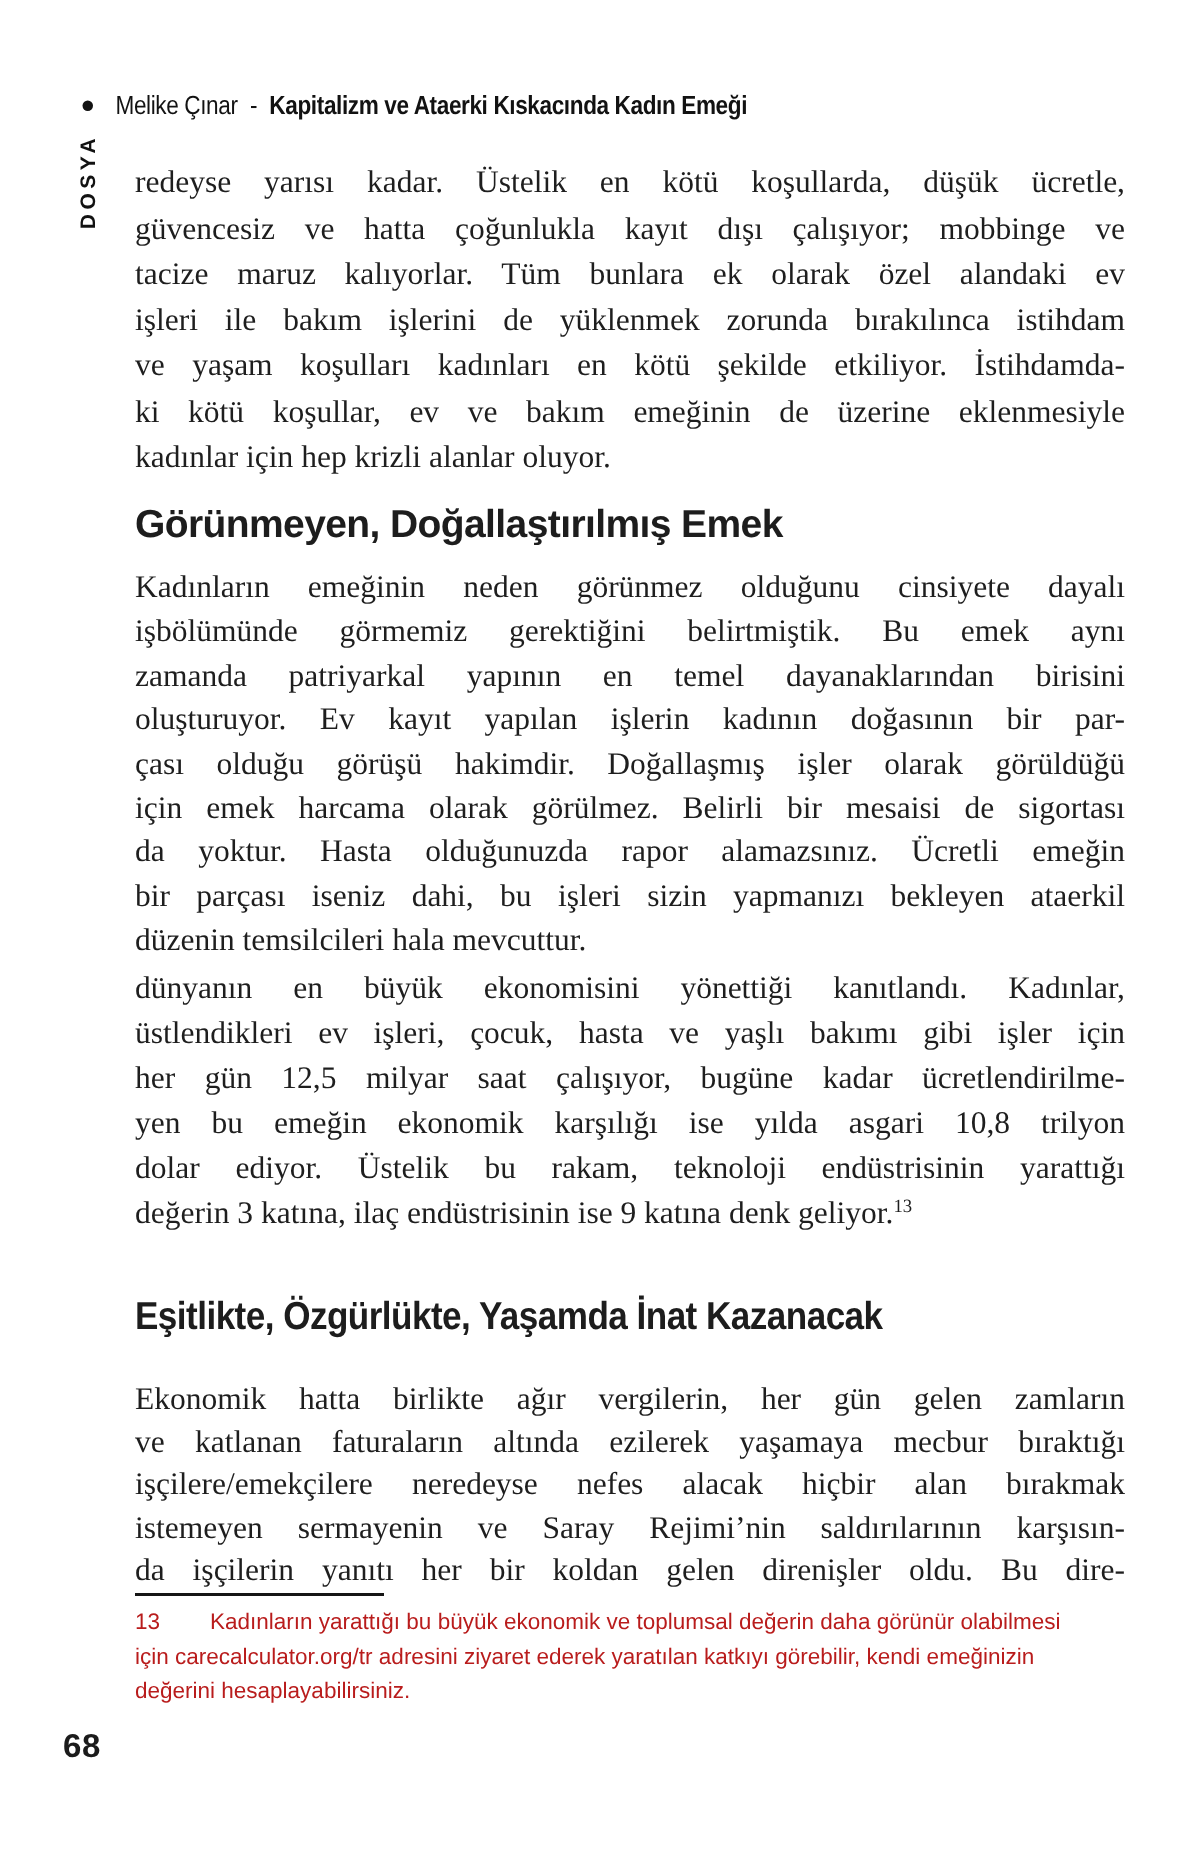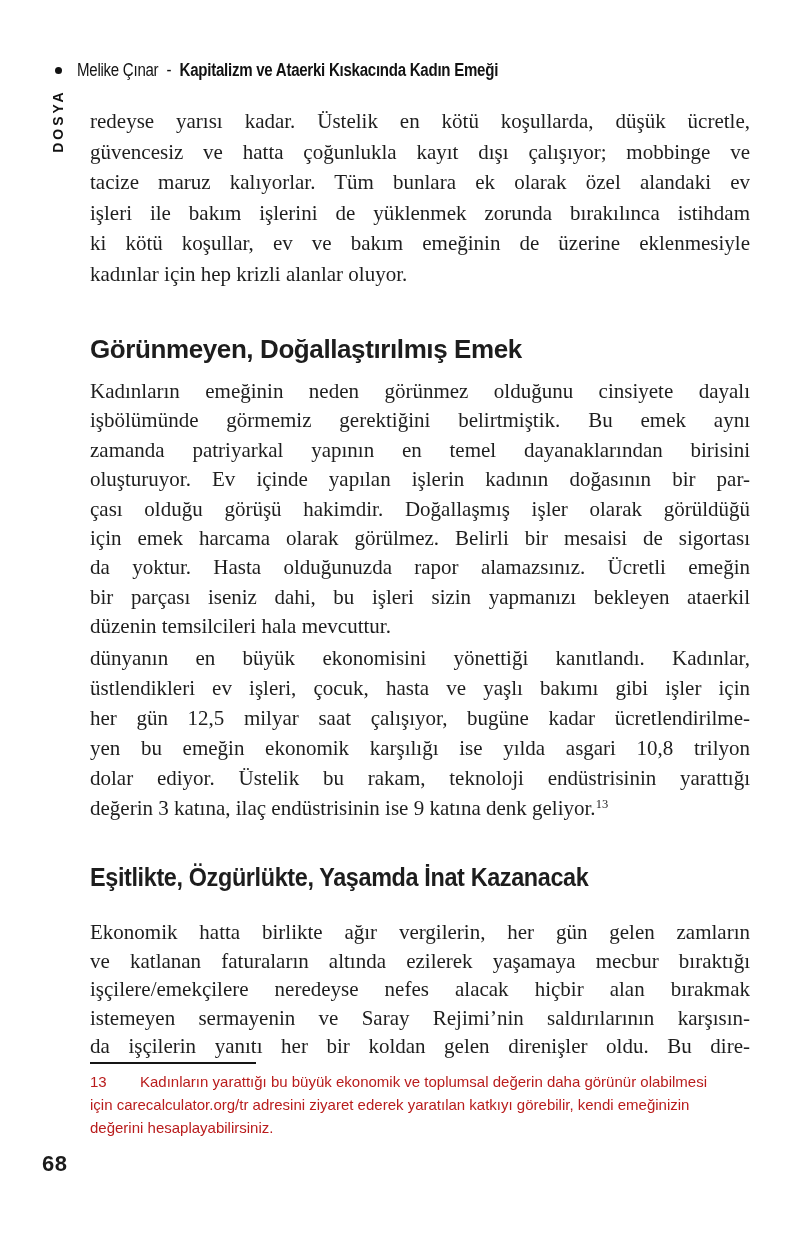--- a/index.html
+++ b/index.html
@@ -148,31 +148,32 @@
     </span>
   </div>
 
   <div class="dosya">DOSYA</div>
 
   <div class="para" id="p1">
       <div class="line">redeyse yarısı kadar. Üstelik en kötü koşullarda, düşük ücretle,</div>
       <div class="line">güvencesiz ve hatta çoğunlukla kayıt dışı çalışıyor; mobbinge ve</div>
       <div class="line">tacize maruz kalıyorlar. Tüm bunlara ek olarak özel alandaki ev</div>
       <div class="line">işleri ile bakım işlerini de yüklenmek zorunda bırakılınca istihdam</div>
+      <div class="line">ve yaşam koşulları kadınları en kötü şekilde etkiliyor. İstihdamda-</div>
       <div class="line">ki kötü koşullar, ev ve bakım emeğinin de üzerine eklenmesiyle</div>
       <div class="line last">kadınlar için hep krizli alanlar oluyor.</div>
     </div>
 
   <div class="heading" id="h1">Görünmeyen, Doğallaştırılmış Emek</div>
 
   <div class="para" id="p2">
       <div class="line">Kadınların emeğinin neden görünmez olduğunu cinsiyete dayalı</div>
       <div class="line">işbölümünde görmemiz gerektiğini belirtmiştik. Bu emek aynı</div>
       <div class="line">zamanda patriyarkal yapının en temel dayanaklarından birisini</div>
-      <div class="line">oluşturuyor. Ev içinde yapılan işlerin kadının doğasının bir par-</div>
+      <div class="line">oluşturuyor. Ev kayıt yapılan işlerin kadının doğasının bir par-</div>
       <div class="line">çası olduğu görüşü hakimdir. Doğallaşmış işler olarak görüldüğü</div>
       <div class="line">için emek harcama olarak görülmez. Belirli bir mesaisi de sigortası</div>
       <div class="line">da yoktur. Hasta olduğunuzda rapor alamazsınız. Ücretli emeğin</div>
       <div class="line">bir parçası iseniz dahi, bu işleri sizin yapmanızı bekleyen ataerkil</div>
       <div class="line last">düzenin temsilcileri hala mevcuttur.</div>
     </div>
 
   <div class="para" id="p3">
 
       <div class="line">dünyanın en büyük ekonomisini yönettiği kanıtlandı. Kadınlar,</div>

